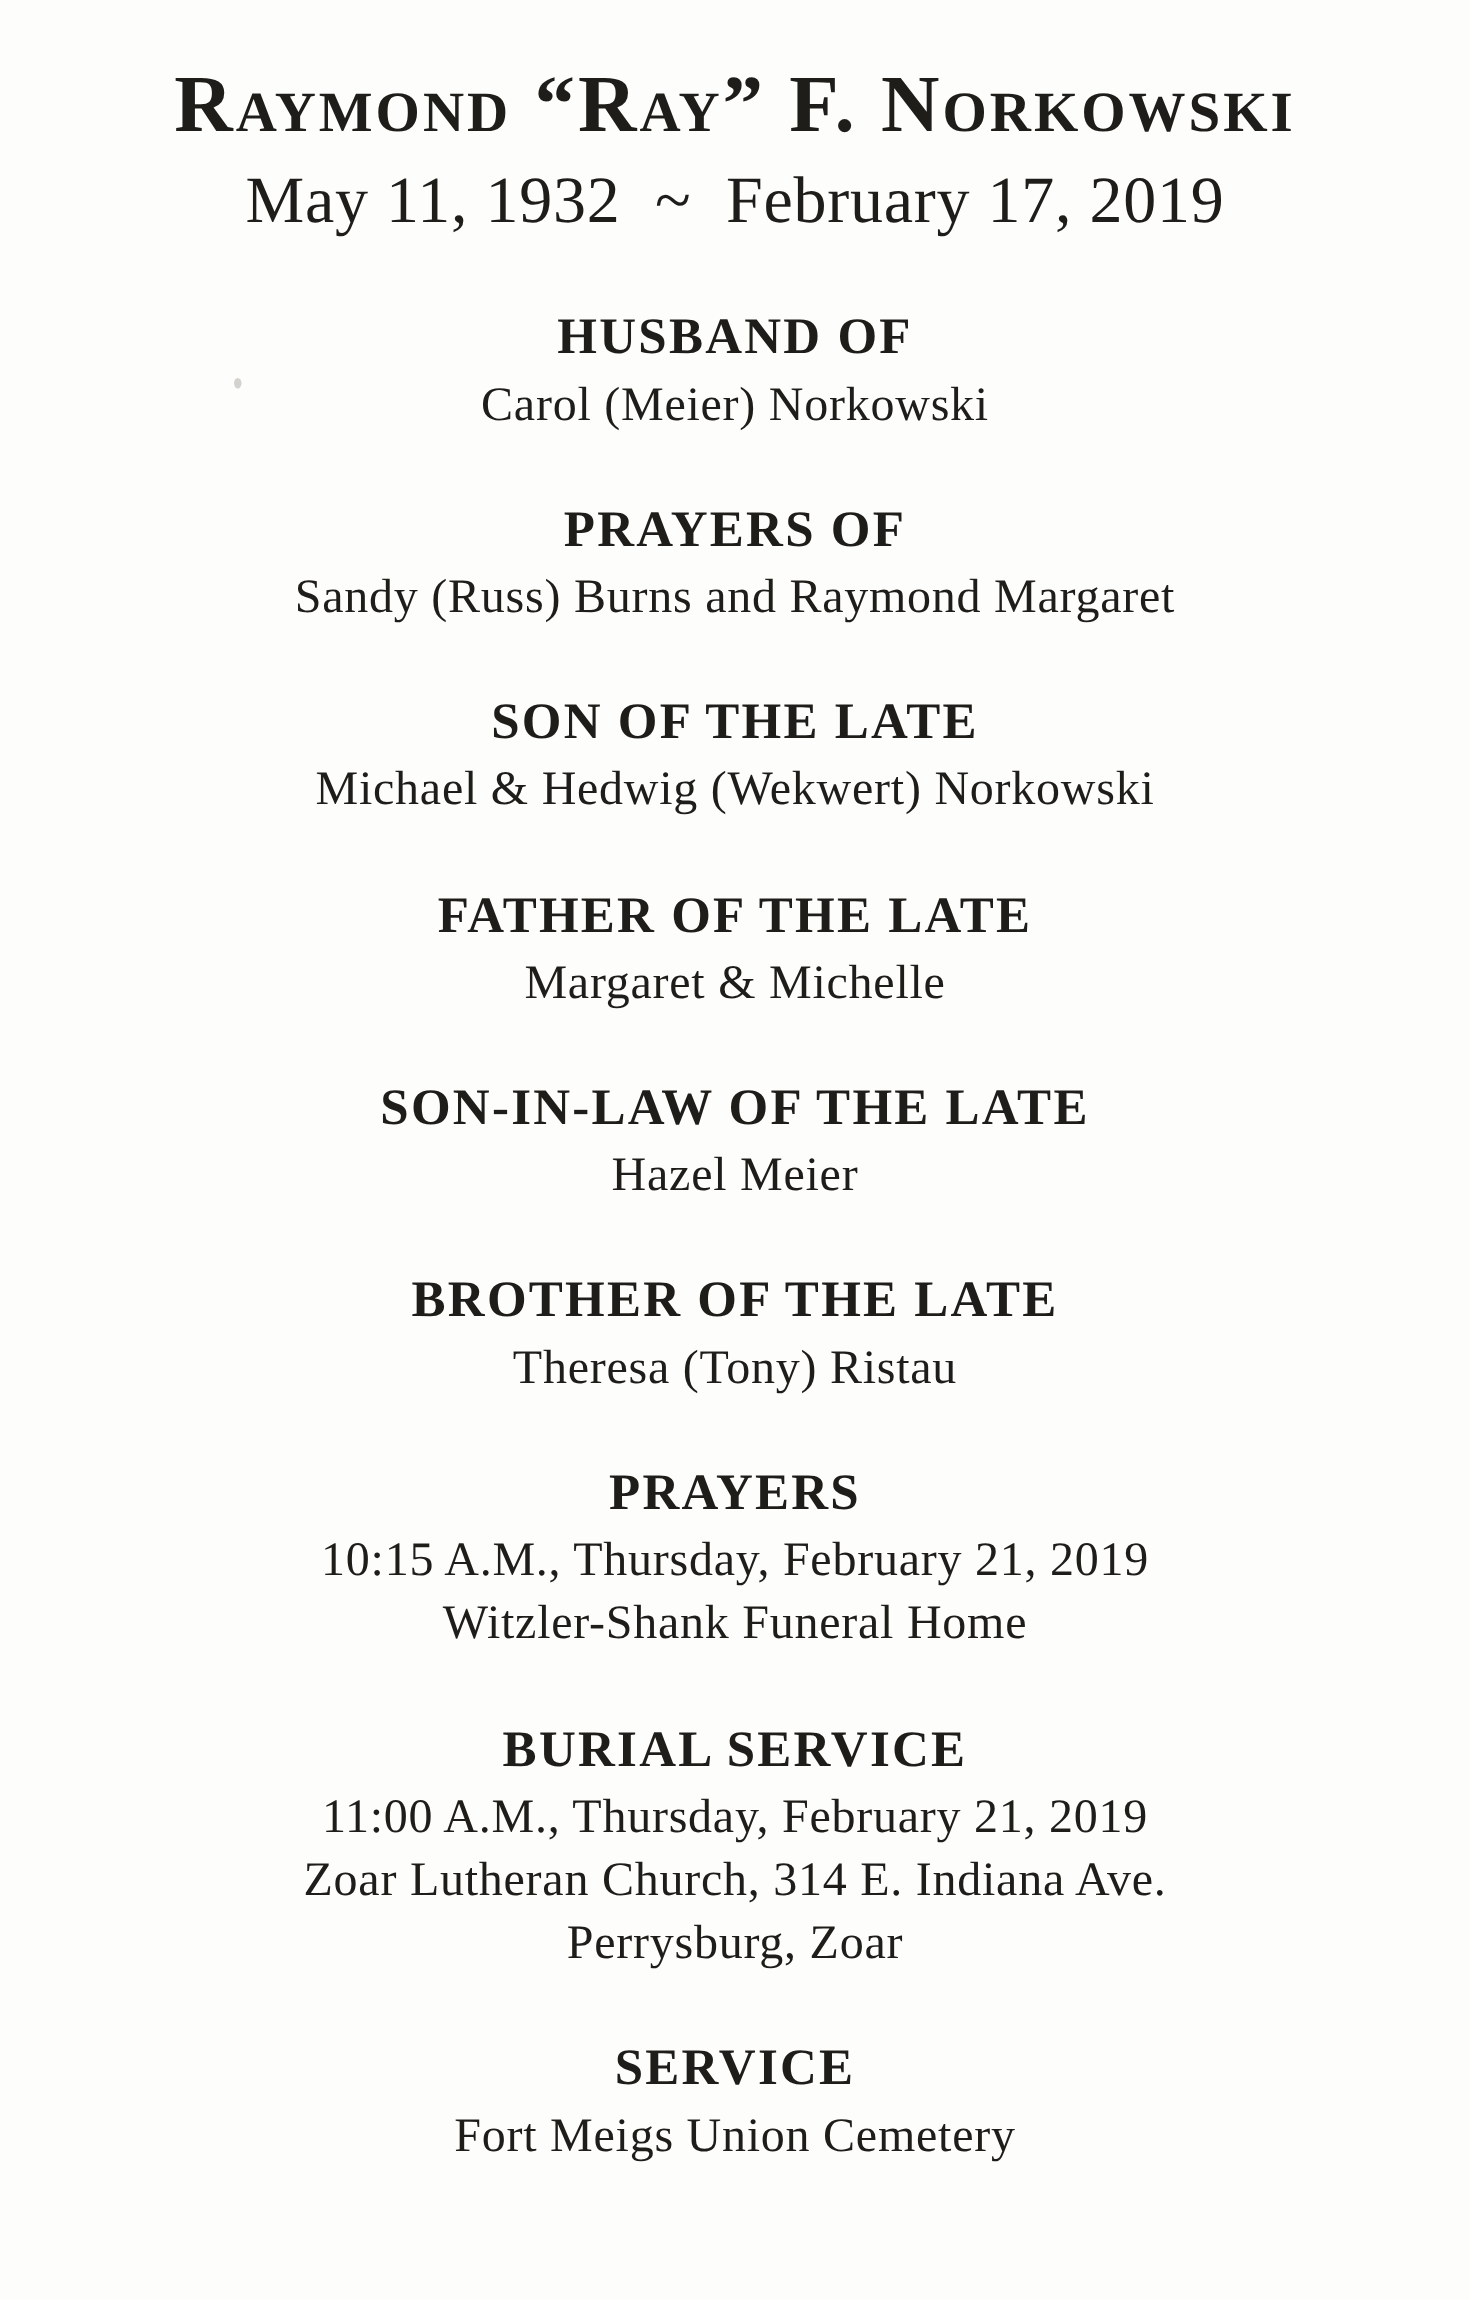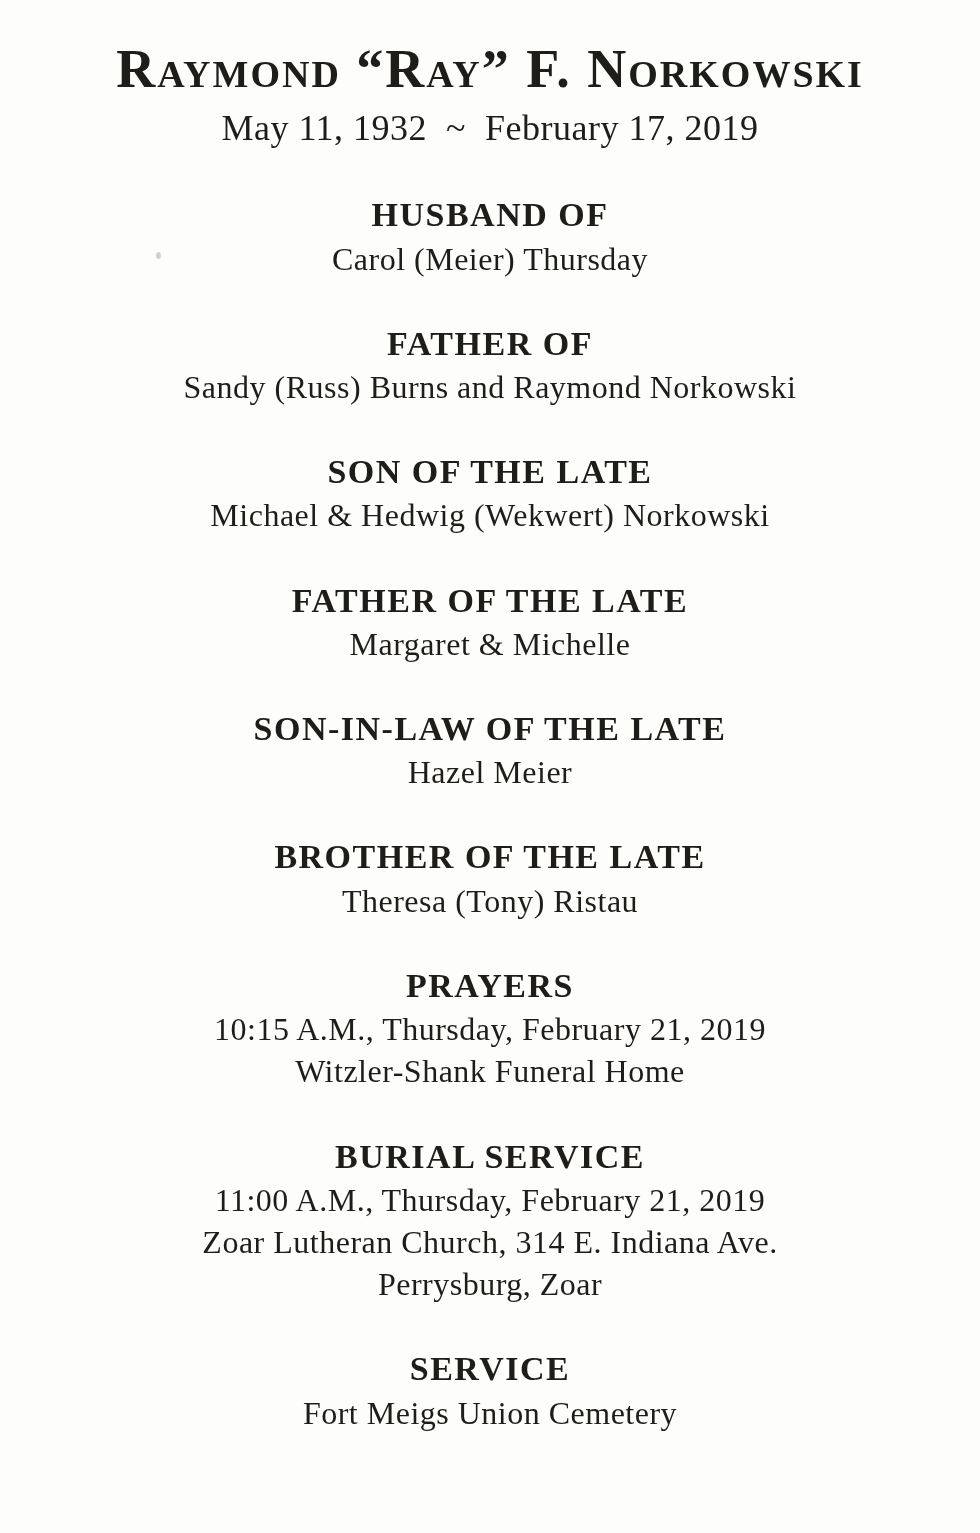--- a/index.html
+++ b/index.html
@@ -22,21 +22,21 @@
   }
   .title {
     font-size: 54px;
     font-weight: bold;
     font-variant: small-caps;
     letter-spacing: 2px;
     line-height: 1.08;
     white-space: nowrap;
   }
   .dates {
-    font-size: 36px;
+    font-size: 44px;
     letter-spacing: 0.5px;
     margin-top: 8px;
     line-height: 1.25;
   }
   .section {
     margin-top: 42px;
   }
   .section-heading {
     font-size: 34px;
     font-weight: bold;
@@ -68,26 +68,26 @@
 
 <div class="card">
 
   <div class="speck"></div>
 
   <div class="title">Raymond “Ray” F. Norkowski</div>
   <div class="dates">May 11, 1932 &nbsp;~&nbsp; February 17, 2019</div>
 
   <div class="section">
     <div class="section-heading">HUSBAND OF</div>
-    <div class="section-line">Carol (Meier) Thursday</div>
+    <div class="section-line">Carol (Meier) Norkowski</div>
   </div>
 
   <div class="section">
-    <div class="section-heading">FATHER OF</div>
-    <div class="section-line">Sandy (Russ) Burns and Raymond Norkowski</div>
+    <div class="section-heading">PRAYERS OF</div>
+    <div class="section-line">Sandy (Russ) Burns and Raymond Margaret</div>
   </div>
 
   <div class="section">
     <div class="section-heading">SON OF THE LATE</div>
     <div class="section-line">Michael &amp; Hedwig (Wekwert) Norkowski</div>
   </div>
 
   <div class="section">
     <div class="section-heading">FATHER OF THE LATE</div>
     <div class="section-line">Margaret &amp; Michelle</div>

